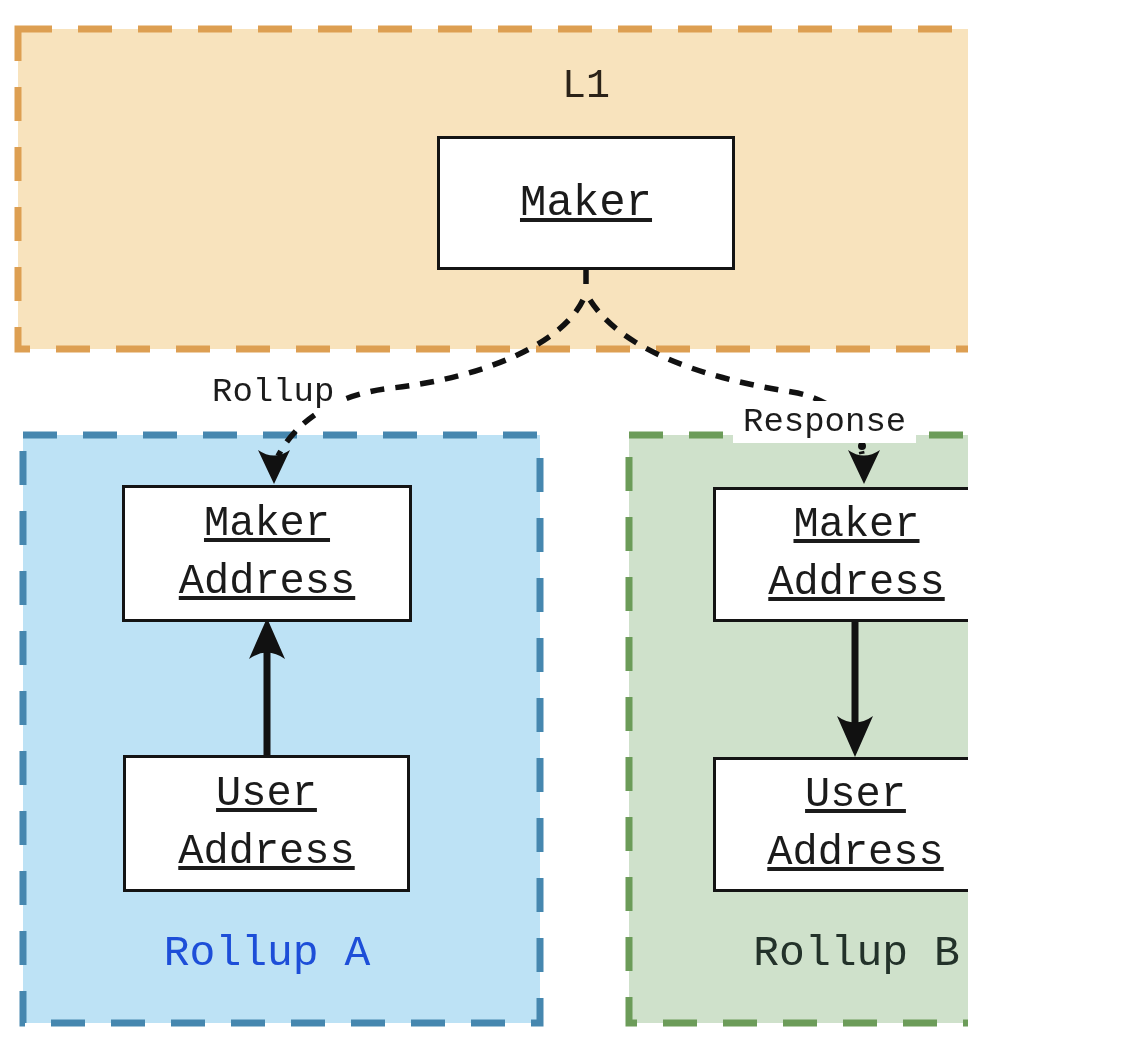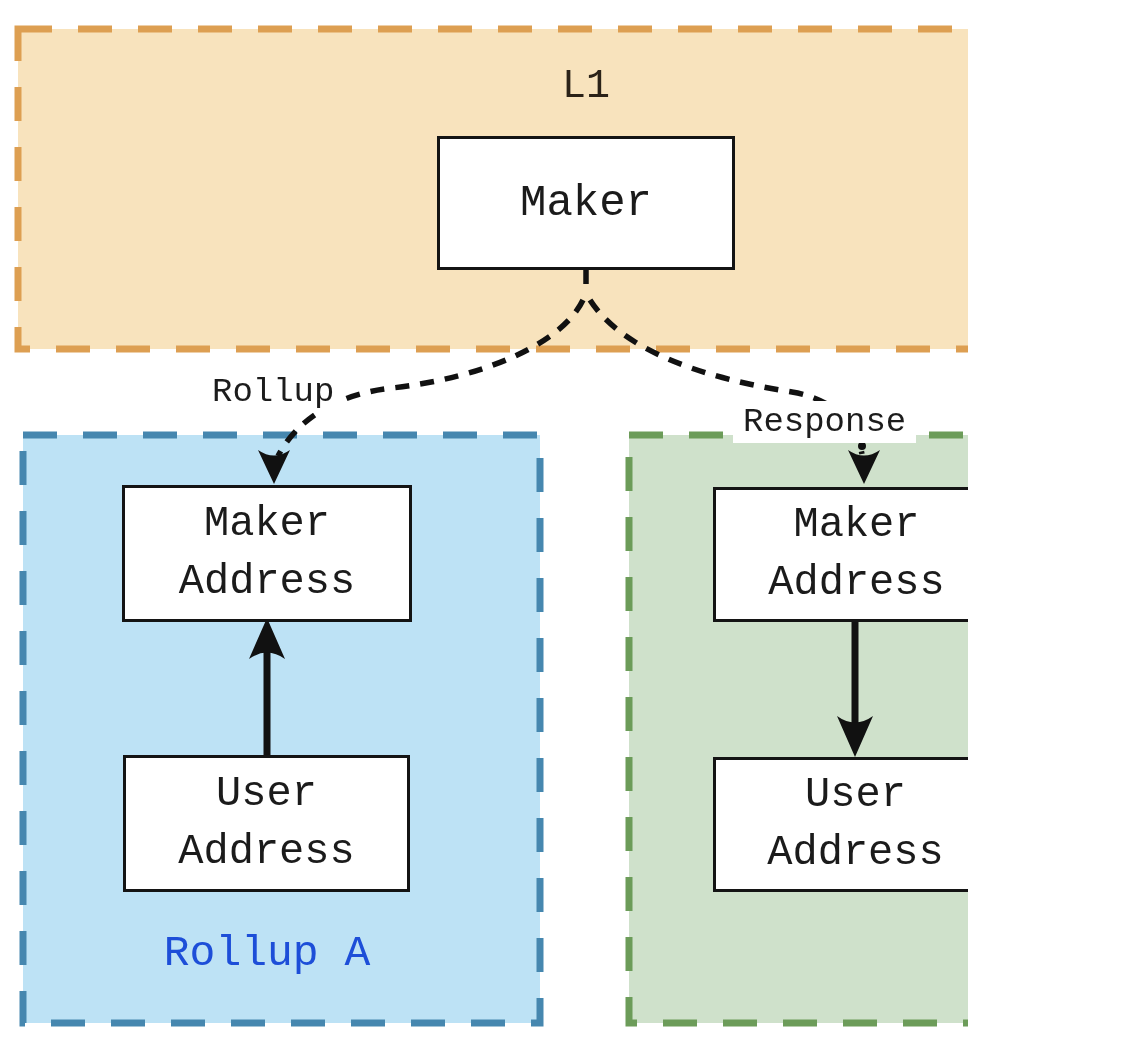--- a/index.html
+++ b/index.html
@@ -15,21 +15,21 @@
   svg.layer{z-index:1;}
   .abs{position:absolute;z-index:2;box-sizing:border-box;}
   .node{
     background:#ffffff;
     border:3px solid #141414;
     display:flex;flex-direction:column;
     align-items:center;justify-content:center;
     text-align:center;
     line-height:1.38;
   }
-  .node .ln{display:block;white-space:nowrap;}
+  .node .ln{display:block;white-space:nowrap;text-decoration:underline;}
   .maker-node{left:437px;top:136px;width:298px;height:134px;font-size:44px;}
   .mkA{left:122px;top:485px;width:290px;height:137px;font-size:42px;}
   .usA{left:123px;top:755px;width:287px;height:137px;font-size:42px;}
   .mkB{left:713px;top:487px;width:287px;height:135px;font-size:42px;}
   .usB{left:713px;top:757px;width:285px;height:135px;font-size:42px;}
   .l1-title{left:437px;top:64px;width:298px;text-align:center;font-size:40px;color:#2b2218;}
   .edge-label{font-size:34px;background:#ffffff;color:#1c1c1c;white-space:nowrap;}
   .monitor-label{left:207px;top:371px;padding:2px 5px;}
   .response-label{left:733px;top:401px;padding:2px 10px;}
   .region-title{text-align:center;font-size:43px;}
@@ -85,14 +85,15 @@
   <div class="abs region-title rollupA-title">Rollup A</div>
 
   <div class="abs node mkB">
     <span class="ln">Maker</span>
     <span class="ln">Address</span>
   </div>
   <div class="abs node usB">
     <span class="ln">User</span>
     <span class="ln">Address</span>
   </div>
+  <div class="abs region-title rollupB-title">Rollup B</div>
 
 </div>
 
 </body></html>

